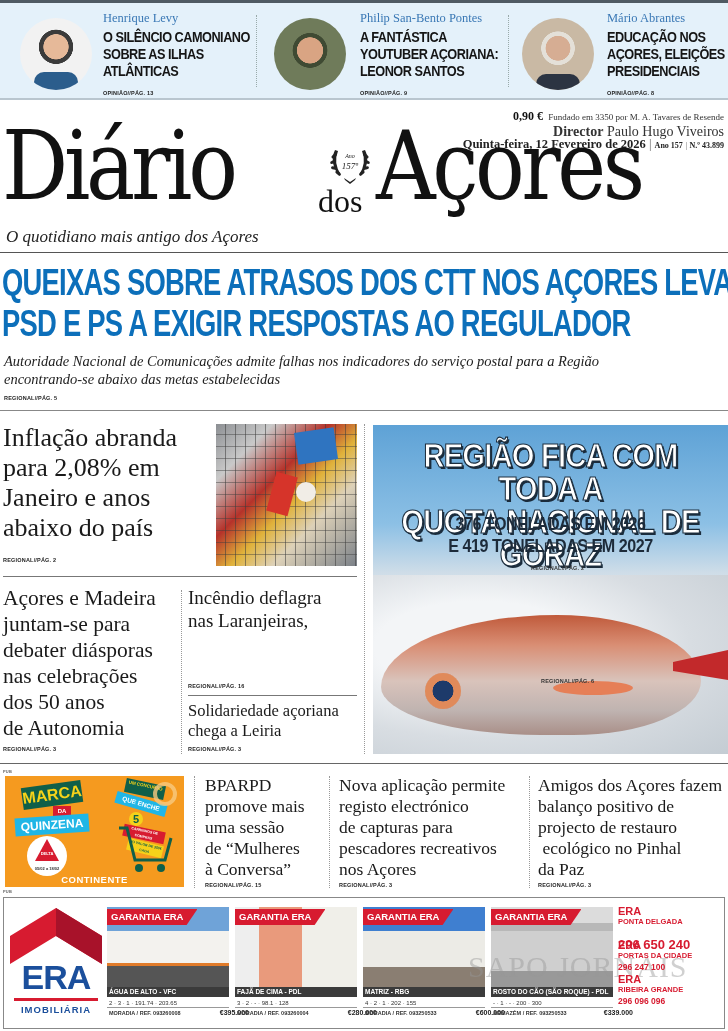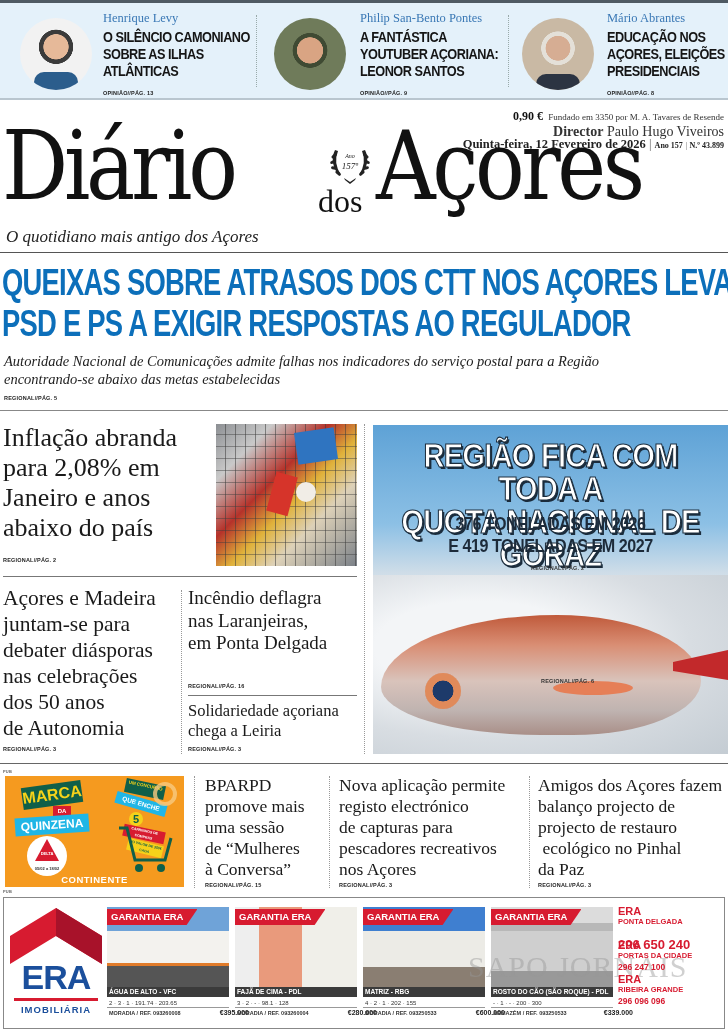--- a/index.html
+++ b/index.html
@@ -161,21 +161,20 @@
     <div>debater diásporas</div>
     <div>nas celebrações</div>
     <div>dos 50 anos</div>
     <div>de Autonomia</div>
 </div>
 <div class="kicker" style="position:absolute;left:3px;top:746px">REGIONAL//PÁG. 3</div>
 <div class="dotv" style="left:181px;top:590px;height:164px"></div>
 <div class="story mid" style="left:188px;top:587px;width:172px">
   <div>Incêndio deflagra</div>
     <div>nas Laranjeiras,</div>
-    <div>em Ponta Delgada</div>
 </div>
 <div class="kicker" style="position:absolute;left:188px;top:683px">REGIONAL//PÁG. 16</div>
 <div class="hr" style="left:188px;top:695px;width:169px"></div>
 <div class="story" style="left:188px;top:701px;width:172px;font-size:16.5px;line-height:20px">
   <div>Solidariedade açoriana</div>
     <div>chega a Leiria</div>
 </div>
 <div class="kicker" style="position:absolute;left:188px;top:746px">REGIONAL//PÁG. 3</div>
 
 <div class="goraz">
@@ -237,21 +236,21 @@
   <div>Nova aplicação permite</div>
     <div>registo electrónico</div>
     <div>de capturas para</div>
     <div>pescadores recreativos</div>
     <div>nos Açores</div>
 </div>
 <div class="kicker" style="position:absolute;left:339px;top:882px">REGIONAL//PÁG. 3</div>
 <div class="dotv" style="left:529px;top:776px;height:112px"></div>
 <div class="story sm" style="left:538px;top:775px;width:190px">
   <div>Amigos dos Açores fazem</div>
-    <div>balanço projecto de</div>
+    <div>balanço positivo de</div>
     <div>projecto de restauro</div>
     <div style="white-space:pre"> ecológico no Pinhal</div>
     <div>da Paz</div>
 </div>
 <div class="kicker" style="position:absolute;left:538px;top:882px">REGIONAL//PÁG. 3</div>
 
 <div class="era">
   <svg style="position:absolute;left:6px;top:8px" width="92" height="110" viewBox="0 0 92 110">
     <polygon points="0,30 46,2 92,30 92,58 46,30 0,58" fill="#d71b30"></polygon>
     <polygon points="46,2 92,30 92,58 46,30" fill="#a8122a"></polygon>

